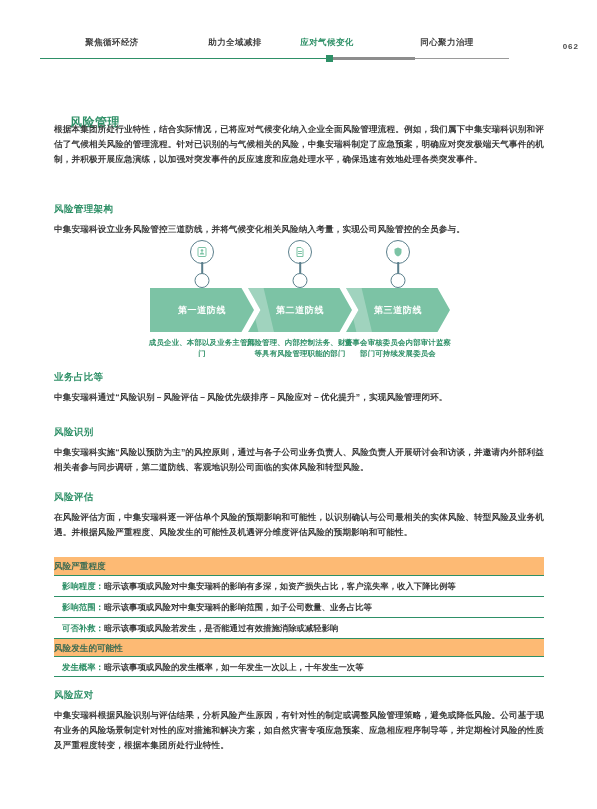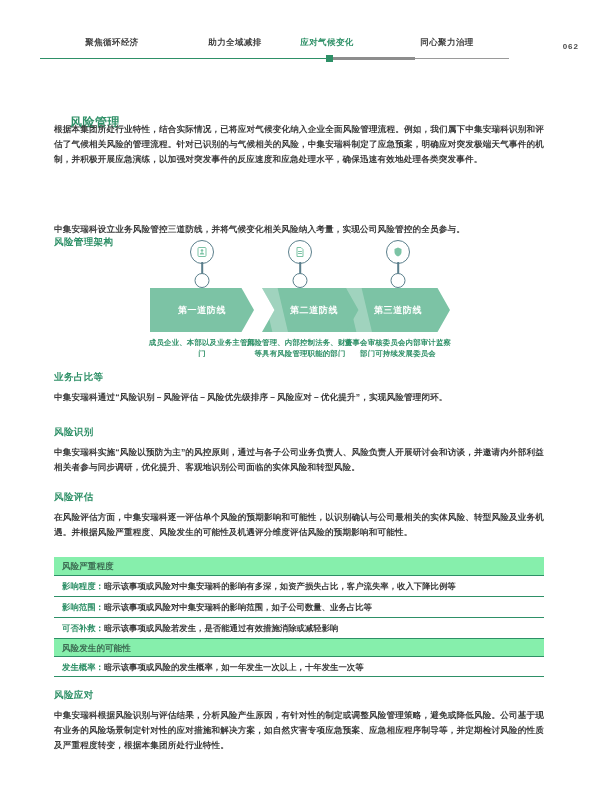--- a/index.html
+++ b/index.html
@@ -125,23 +125,22 @@
     text-align:center;
     font-size:7.4px;line-height:10.5px;
     font-weight:bold;color:#2e9067;
     letter-spacing:.2px;
   }
 
   
   .tbl{position:absolute;left:54px;width:490px;}
   .tbl-head{
     height:18px;line-height:18px;
-    background:#86efac;
+    background:#fdba74;
     font-size:8.6px;font-weight:bold;color:#3c6b52;
-    padding-left:8px;
     box-sizing:border-box;
   }
   .tbl-head.sep{border-top:1.6px solid #2e9067;}
   .tbl-row{
     height:21px;line-height:21px;
     border-top:1.4px solid #2e9067;
     font-size:8.4px;font-weight:bold;color:#3c3c3c;
     padding-left:8px;
     box-sizing:border-box;
     white-space:nowrap;
@@ -175,21 +174,21 @@
     <div class="nav-rule-dark" style="left:330px;width:85px;"></div>
     <div class="nav-marker" style="left:326px;"></div>
 
     <div class="nav-pagenum">062</div>
   </div>
 
   <h1 class="sec-title abs" style="left:54px;top:98px;">风险管理</h1>
 
   <p class="body abs" style="left:54px;top:122px;width:490px;">根据本集团所处行业特性，结合实际情况，已将应对气候变化纳入企业全面风险管理流程。例如，我们属下中集安瑞科识别和评估了气候相关风险的管理流程。针对已识别的与气候相关的风险，中集安瑞科制定了应急预案，明确应对突发极端天气事件的机制，并积极开展应急演练，以加强对突发事件的反应速度和应急处理水平，确保迅速有效地处理各类突发事件。</p>
 
-  <h2 class="sub-title abs" style="left:54px;top:203px;margin-top:33px;">风险管理架构</h2>
+  <h2 class="sub-title abs" style="left:54px;top:203px;">风险管理架构</h2>
   <p class="body abs" style="left:54px;top:222px;width:490px;">中集安瑞科设立业务风险管控三道防线，并将气候变化相关风险纳入考量，实现公司风险管控的全员参与。</p>
 
   <div class="diagram">
 
     <div class="iconset" style="left:96px;">
       <div class="icon-circle">
         <svg width="12" height="12" viewBox="0 0 24 24" aria-hidden="true">
           <rect x="4" y="3" width="16" height="18" rx="2" fill="none" stroke="#7cc3a5" stroke-width="2"></rect>
           <circle cx="12" cy="9" r="2.6" fill="#7cc3a5"></circle>
           <path d="M7.5 17c.6-2.6 2.4-3.8 4.5-3.8s3.9 1.2 4.5 3.8z" fill="#7cc3a5"></path>
@@ -208,21 +207,21 @@
     <div class="iconset" style="left:194px;">
       <div class="icon-circle">
         <svg width="12" height="12" viewBox="0 0 24 24" aria-hidden="true">
           <path d="M6 3h8l4 4v14H6z" fill="none" stroke="#7cc3a5" stroke-width="2"></path>
           <path d="M9 11h6M9 15h6" stroke="#7cc3a5" stroke-width="2" stroke-linecap="round"></path>
         </svg>
       </div>
       <div class="icon-stem"></div>
       <div class="icon-ring"></div>
     </div>
-    <div class="hexwrap" style="left:208px;">
+    <div class="hexwrap" style="left:194px;">
       <div class="hex">
         <div class="hex-sheen"></div>
         <div class="hex-label">第二道防线</div>
       </div>
     </div>
     <div class="hexcap" style="left:190px;">风险管理、内部控制法务、财务等具有风险管理职能的部门</div>
 
     <div class="iconset" style="left:292px;">
       <div class="icon-circle">
         <svg width="12" height="12" viewBox="0 0 24 24" aria-hidden="true">
@@ -238,21 +237,21 @@
         <div class="hex-label">第三道防线</div>
       </div>
     </div>
     <div class="hexcap" style="left:288px;">董事会审核委员会内部审计监察部门可持续发展委员会</div>
   </div>
 
   <h2 class="sub-title abs" style="left:54px;top:371px;">业务占比等</h2>
   <p class="body abs" style="left:54px;top:390px;width:490px;">中集安瑞科通过“风险识别－风险评估－风险优先级排序－风险应对－优化提升”，实现风险管理闭环。</p>
 
   <h2 class="sub-title abs" style="left:54px;top:426px;">风险识别</h2>
-  <p class="body abs" style="left:54px;top:445px;width:490px;">中集安瑞科实施“风险以预防为主”的风控原则，通过与各子公司业务负责人、风险负责人开展研讨会和访谈，并邀请内外部利益相关者参与同步调研，优化提升、客观地识别公司面临的实体风险和转型风险。</p>
+  <p class="body abs" style="left:54px;top:445px;width:490px;">中集安瑞科实施“风险以预防为主”的风控原则，通过与各子公司业务负责人、风险负责人开展研讨会和访谈，并邀请内外部利益相关者参与同步调研，第二道防线、客观地识别公司面临的实体风险和转型风险。</p>
 
   <h2 class="sub-title abs" style="left:54px;top:491px;">风险评估</h2>
   <p class="body abs" style="left:54px;top:510px;width:490px;">在风险评估方面，中集安瑞科逐一评估单个风险的预期影响和可能性，以识别确认与公司最相关的实体风险、转型风险及业务机遇。并根据风险严重程度、风险发生的可能性及机遇评分维度评估风险的预期影响和可能性。</p>
 
   <div class="tbl" style="top:557px;">
     <div class="tbl-head">风险严重程度</div>
 
     <div class="tbl-row">
       <span class="lbl">影响程度：</span><span>暗示该事项或风险对中集安瑞科的影响有多深，如资产损失占比，客户流失率，收入下降比例等</span>
     </div>

